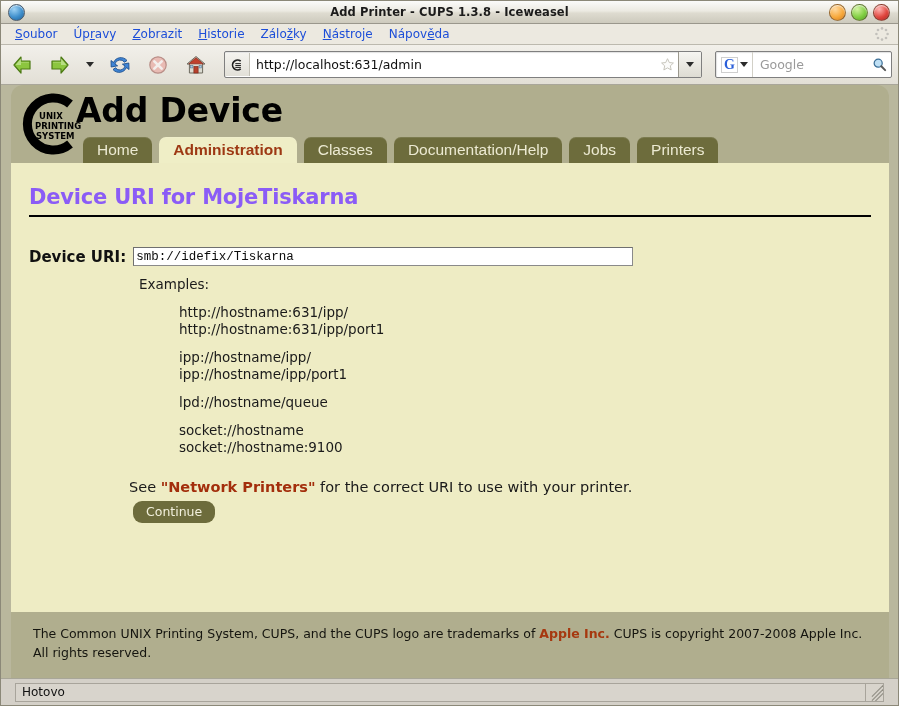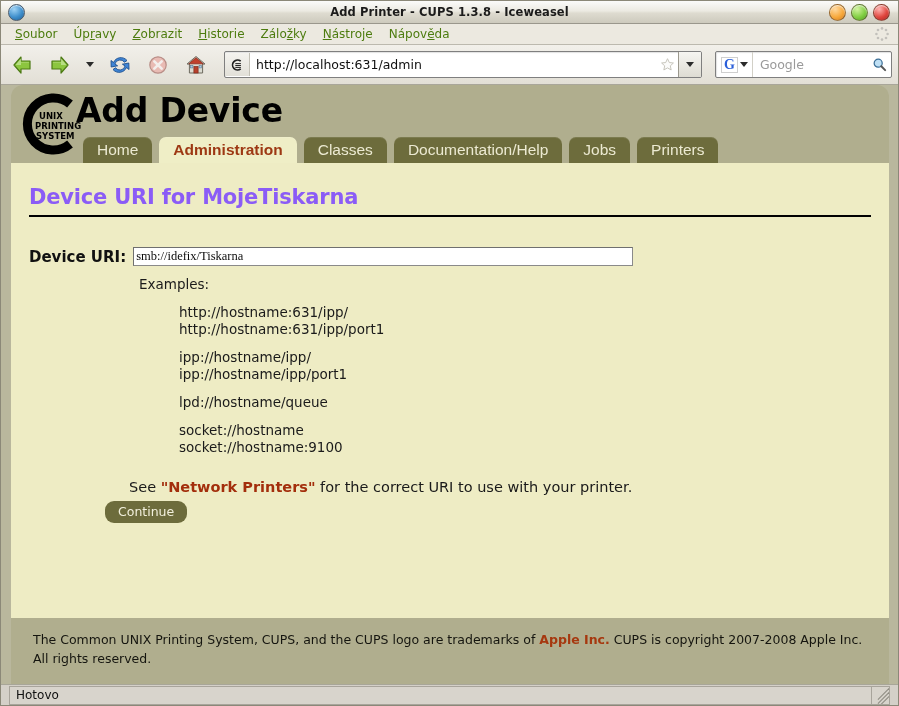--- a/index.html
+++ b/index.html
@@ -80,21 +80,21 @@
     background: #ece9e0;
     border-bottom: 1px solid #bcb9ae;
     display: flex;
     align-items: center;
     padding-left: 6px;
     position: relative;
   }
   .menu-item {
     padding: 12px 8px;
     font-size: 12px;
-    color: #4d7c0f;
+    color: #1d4ed8;
     cursor: default;
     white-space: nowrap;
   }
   .menu-item u { text-decoration: underline; }
   #throbber {
     margin-left: auto;
     margin-right: 8px;
     width: 16px; height: 16px;
     position: relative;
     opacity: .35;
@@ -299,21 +299,21 @@
   #uri-label {
     font-size: 15px;
     font-weight: bold;
     color: #111;
     margin-right: 7px;
     white-space: nowrap;
   }
   #uri-input {
     width: 500px;
     height: 19px;
-    font-family: Liberation Serif, serif;
+    font-family: Liberation Mono, monospace;
     font-size: 12.5px;
     color: #0b0b0b;
     padding: 0 2px;
     border: 1px solid #8a8a8a;
     border-top-color: #6f6f6f;
     border-left-color: #6f6f6f;
     background: #ffffff;
     box-sizing: border-box;
     outline: none;
   }
@@ -331,21 +331,21 @@
   #see-line {
     margin-left: 100px;
     margin-top: 23px;
     font-size: 14.5px;
     color: #1a1a1a;
   }
   #see-link {
     color: #a32e0c;
     font-weight: bold;
   }
-  #continue-wrap { margin-left: 76px; margin-top: 6px; }
+  #continue-wrap { margin-left: 104px; margin-top: 6px; }
   #continue-btn {
     background: #6d6c3c;
     color: #f2f0dc;
     border: none;
     border-radius: 9px;
     font-family: "DejaVu Sans", "Liberation Sans", sans-serif;
     font-size: 12.5px;
     padding: 3px 13px 4px 13px;
     cursor: pointer;
   }
@@ -360,26 +360,26 @@
     line-height: 19px;
   }
   #cups-footer a, .apple-link {
     color: #a6380f;
     font-weight: bold;
     margin-top: 35px;
   }
 
   
   #statusbar {
-    height: 20px;
+    height: 26px;
     box-sizing: border-box;
     background: #d4d0c8;
     display: flex;
     align-items: center;
-    padding: 0 8px;
+    padding: 0 14px;
     justify-content: space-between;
   }
   #status-field {
     flex: 1;
     height: 19px;
     background: #d8d4cc;
     border: 1px solid #a8a49b;
     border-right: none;
     display: flex;
     align-items: center;

